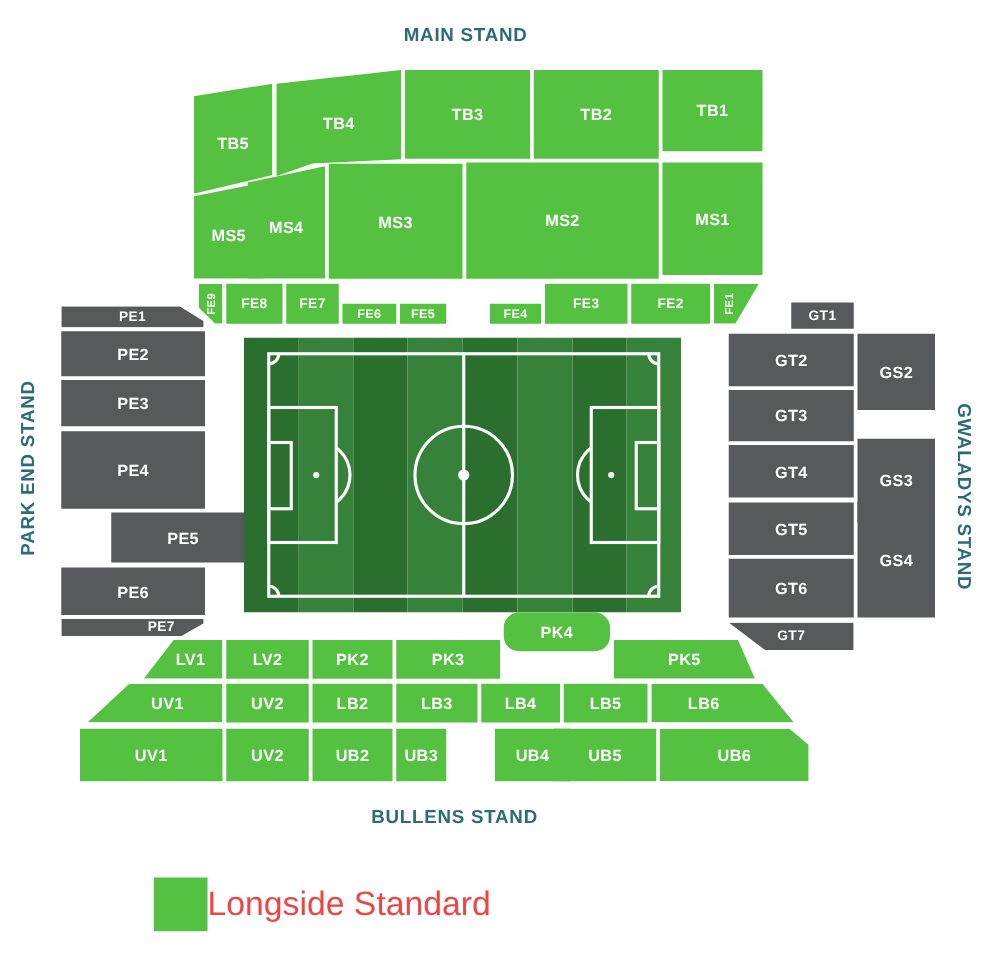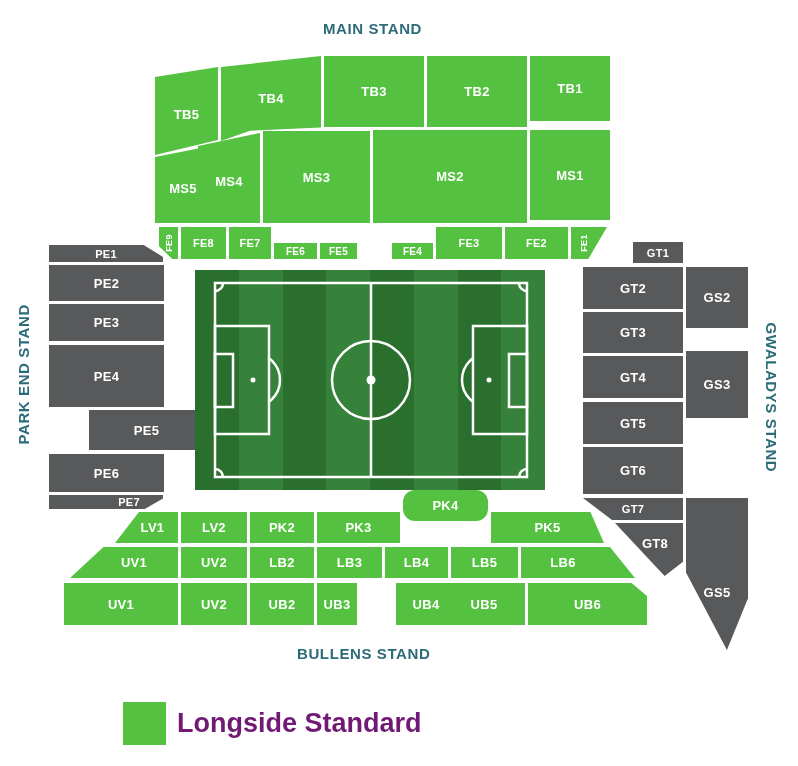--- a/index.html
+++ b/index.html
@@ -14,21 +14,21 @@
   .md{font-size:11px;}
   .vert{writing-mode:horizontal-tb;}
   .vert span{transform:rotate(-90deg);display:block;font-size:9px;}
   .stand-title{position:absolute;color:#2c6b78;font-weight:bold;font-size:15px;
        letter-spacing:.6px;font-stretch:condensed;white-space:nowrap;}
   .rot-ccw{transform:rotate(-90deg);transform-origin:center;}
   .rot-cw{transform:rotate(90deg);transform-origin:center;}
   .pitch{position:absolute;left:195px;top:270px;width:350px;height:220px;}
   .legend{position:absolute;left:123px;top:702px;display:flex;align-items:center;}
   .legend-swatch{width:43px;height:43px;background:#55c140;}
-  .legend-label{margin-left:11px;font-size:27px;color:#701a75;font-weight:bold;
+  .legend-label{font-size:27px;color:#ef4444;font-weight:normal;
        font-family:"Liberation Sans",sans-serif;}
 </style>
 </head>
 <body>
 
 <div class="stage">
 
   <div class="stand-title" style="left:323px;top:20px;">MAIN STAND</div>
   <div class="stand-title rot-ccw" style="left:-38px;top:375px;width:122px;text-align:center;">PARK END STAND</div>
   <div class="stand-title rot-cw" style="left:708px;top:377px;width:126px;text-align:center;">GWALADYS STAND</div>
@@ -68,25 +68,24 @@
   <div class="sec gray" style="left:49px;top:454px;width:115px;height:38px;">PE6</div>
   <div class="sec gray md" style="left:49px;top:495px;width:114px;height:14px;clip-path:polygon(0 0,100% 0,100% 25%,84% 100%,0 100%);padding-left:46px;">PE7</div>
 
   <div class="sec gray md" style="left:633px;top:242px;width:50px;height:21px;">GT1</div>
   <div class="sec gray" style="left:583px;top:267px;width:100px;height:42px;">GT2</div>
   <div class="sec gray" style="left:583px;top:312px;width:100px;height:41px;">GT3</div>
   <div class="sec gray" style="left:583px;top:356px;width:100px;height:42px;">GT4</div>
   <div class="sec gray" style="left:583px;top:402px;width:100px;height:42px;">GT5</div>
   <div class="sec gray" style="left:583px;top:447px;width:100px;height:47px;">GT6</div>
   <div class="sec gray md" style="left:583px;top:498px;width:100px;height:22px;clip-path:polygon(0 0,100% 0,100% 100%,29% 100%);">GT7</div>
-  <div class="sec gray" style="left:615px;top:523px;width:68px;height:53px;clip-path:polygon(0 0,100% 0,100% 73%,73% 100%);padding:0 0 12px 12px;">GT8</div>
 
   <div class="sec gray" style="left:686px;top:267px;width:62px;height:61px;">GS2</div>
   <div class="sec gray" style="left:686px;top:331px;width:62px;height:67px;margin-top:20px;">GS3</div>
-  <div class="sec gray" style="left:686px;top:498px;width:62px;height:152px;clip-path:polygon(0 0,100% 0,100% 66%,66% 100%,0 49%);padding-top:36px;">GS5</div>
+  <div class="sec gray" style="left:686px;top:402px;width:62px;height:92px;">GS4</div>
 
   <div class="sec green" style="left:115px;top:512px;width:63px;height:31px;clip-path:polygon(38% 0,100% 0,100% 100%,0 100%);padding-left:12px;">LV1</div>
   <div class="sec green" style="left:181px;top:512px;width:66px;height:31px;">LV2</div>
   <div class="sec green" style="left:250px;top:512px;width:64px;height:31px;">PK2</div>
   <div class="sec green" style="left:317px;top:512px;width:83px;height:31px;">PK3</div>
   <div class="sec green" style="left:403px;top:490px;width:85px;height:31px;border-radius:12px;">PK4</div>
   <div class="sec green" style="left:491px;top:512px;width:113px;height:31px;clip-path:polygon(0 0,88% 0,100% 100%,0 100%);">PK5</div>
 
   <div class="sec green" style="left:70px;top:547px;width:108px;height:31px;clip-path:polygon(31% 0,100% 0,100% 100%,0 100%);padding-left:20px;">UV1</div>
   <div class="sec green" style="left:181px;top:547px;width:66px;height:31px;">UV2</div>

